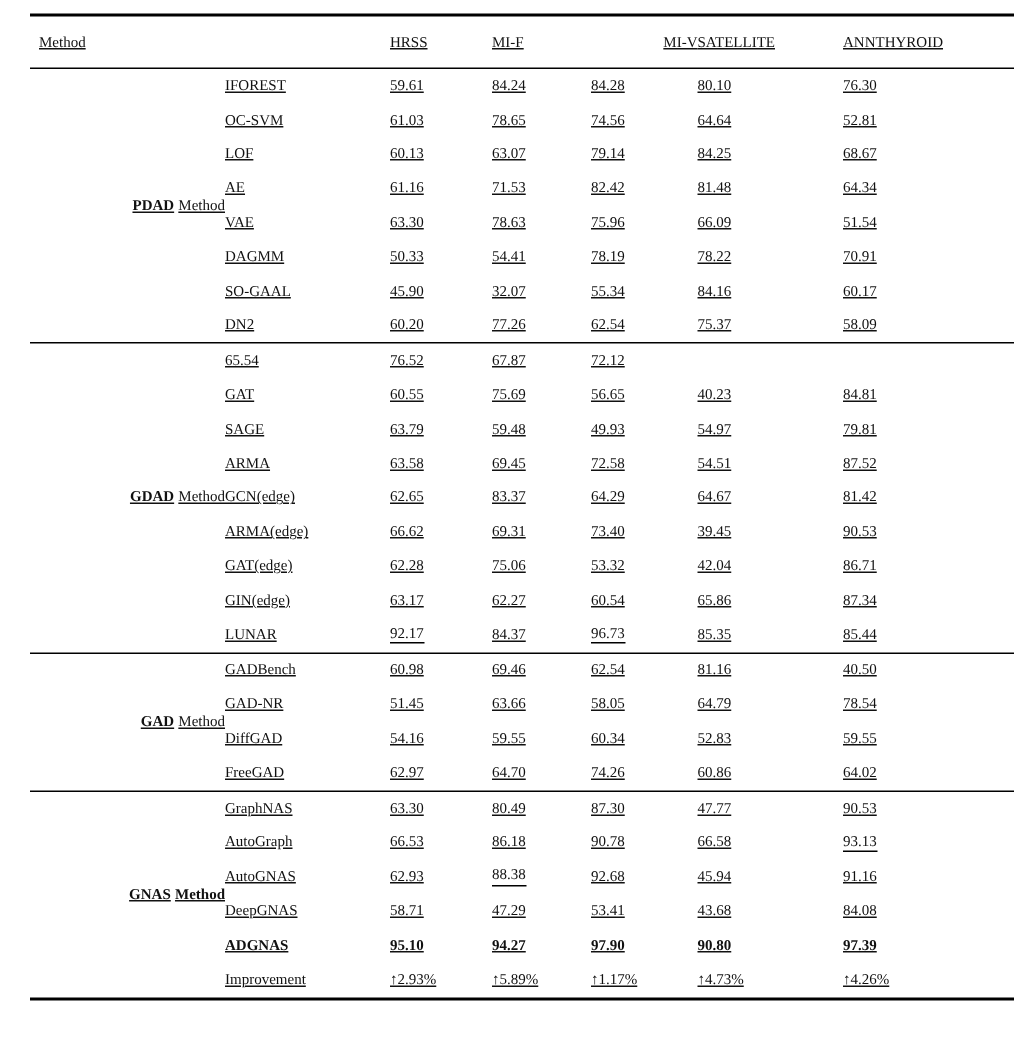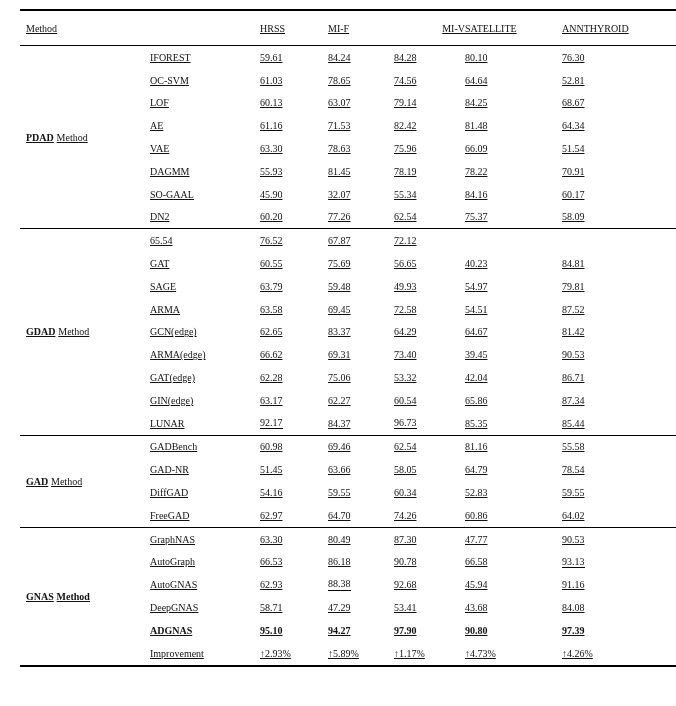--- a/index.html
+++ b/index.html
@@ -38,20 +38,21 @@
   .group {
     display: grid;
     grid-template-columns: 130px 1fr;
     align-items: center;
     border-top: 1.4px solid #000;
   }
   .group:first-of-type { border-top: none; }
   .group-label {
     padding-left: 6px;
     white-space: nowrap;
+    text-align: right;
   }
   .group-label b { font-weight: 700; }
   .group-label .label-rest { margin-left: 0.28em; }
   .group-label.all-bold .label-rest { font-weight: 700; }
   .rows { display: block; }
   .trow {
     display: grid;
     grid-template-columns: 110px 68px 66px 71px 97px 118px;
     height: 22.8px;
     align-items: center;
@@ -115,22 +116,22 @@
           <div class="trow">
             <div class="cell c-name">VAE</div>
             <div class="cell c-val"><span>63.30</span></div>
             <div class="cell c-val"><span>78.63</span></div>
             <div class="cell c-val"><span>75.96</span></div>
             <div class="cell c-val"><span>66.09</span></div>
             <div class="cell c-val"><span>51.54</span></div>
           </div>
           <div class="trow">
             <div class="cell c-name">DAGMM</div>
-            <div class="cell c-val"><span>55.93</span></div>
-            <div class="cell c-val"><span>81.45</span></div>
+            <div class="cell c-val"><span>50.33</span></div>
+            <div class="cell c-val"><span>54.41</span></div>
             <div class="cell c-val"><span>78.19</span></div>
             <div class="cell c-val"><span>78.22</span></div>
             <div class="cell c-val"><span>70.91</span></div>
           </div>
           <div class="trow">
             <div class="cell c-name">SO-GAAL</div>
             <div class="cell c-val"><span>45.90</span></div>
             <div class="cell c-val"><span>32.07</span></div>
             <div class="cell c-val"><span>55.34</span></div>
             <div class="cell c-val"><span>84.16</span></div>
@@ -223,21 +224,21 @@
       </div>
       <div class="group">
         <div class="group-label"><b>GAD</b><span class="label-rest">Method</span></div>
         <div class="rows">
           <div class="trow">
             <div class="cell c-name">GADBench</div>
             <div class="cell c-val"><span>60.98</span></div>
             <div class="cell c-val"><span>69.46</span></div>
             <div class="cell c-val"><span>62.54</span></div>
             <div class="cell c-val"><span>81.16</span></div>
-            <div class="cell c-val"><span>55.58</span></div>
+            <div class="cell c-val"><span>40.50</span></div>
           </div>
           <div class="trow">
             <div class="cell c-name">GAD-NR</div>
             <div class="cell c-val"><span>51.45</span></div>
             <div class="cell c-val"><span>63.66</span></div>
             <div class="cell c-val"><span>58.05</span></div>
             <div class="cell c-val"><span>64.79</span></div>
             <div class="cell c-val"><span>78.54</span></div>
           </div>
           <div class="trow">

